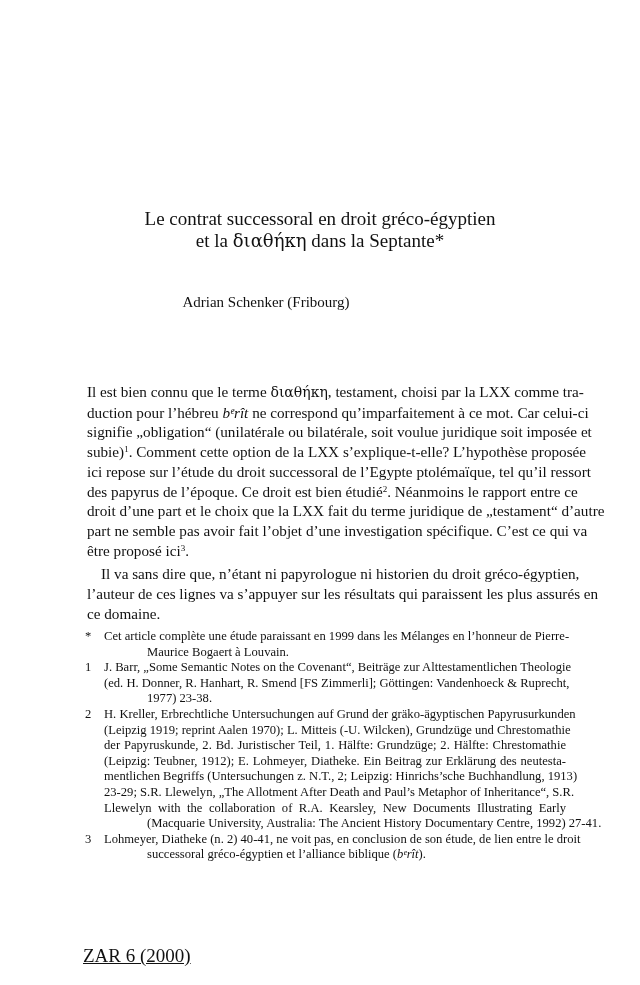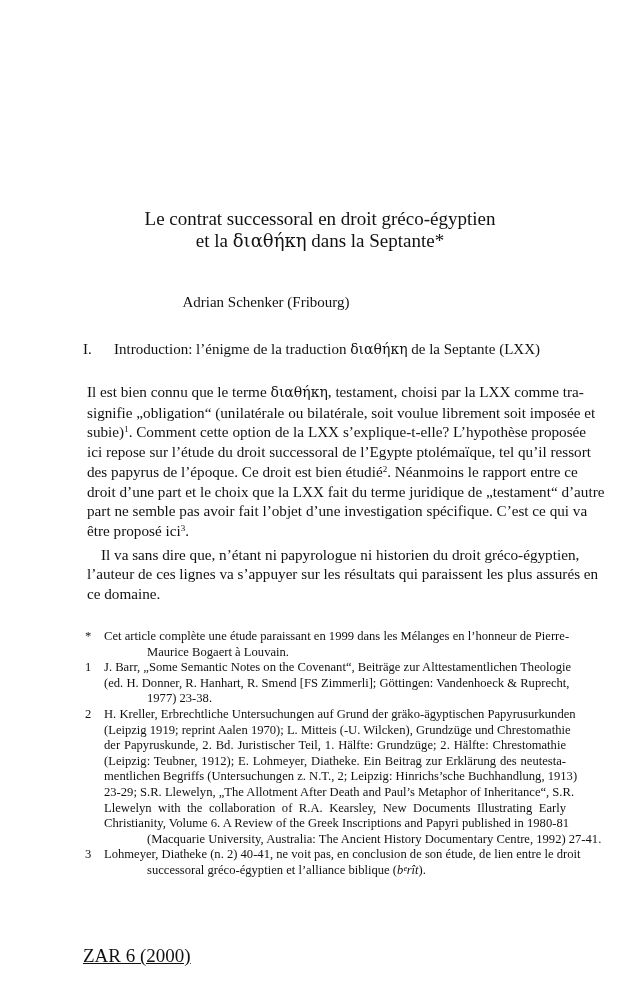--- a/index.html
+++ b/index.html
@@ -31,28 +31,26 @@
 </head>
 <body>
 
 <div class="page">
 
   <div class="title t1">Le contrat successoral en droit gréco-égyptien</div>
   <div class="title t2"><span>et la </span><span class="greek" style="font-size:18px">διαθήκη</span><span> dans la Septante*</span></div>
 
   <div class="author">Adrian Schenker (Fribourg)</div>
 
-  <div class="section">
-    <span class="num">I.</span><span>Introduction: l’énigme de la traduction </span><span class="greek">διαθήκη</span><span> de la Septante (LXX)</span>
-  </div>
 
   <div class="body-text">
     <p>
       <span class="line"><span>Il est bien connu que le terme </span><span class="greek">διαθήκη</span><span>, testament, choisi par la LXX comme tra-</span></span>
-      <span class="line"><span>signifie „obligation“ (unilatérale ou bilatérale, soit voulue librement soit imposée et</span></span>
+      <span class="line"><span>duction pour l’hébreu </span><i>bᵉrît</i><span> ne correspond qu’imparfaitement à ce mot. Car celui-ci</span></span>
+      <span class="line"><span>signifie „obligation“ (unilatérale ou bilatérale, soit voulue juridique soit imposée et</span></span>
       <span class="line"><span>subie)</span><sup>1</sup><span>. Comment cette option de la LXX s’explique-t-elle? L’hypothèse proposée</span></span>
       <span class="line"><span>ici repose sur l’étude du droit successoral de l’Egypte ptolémaïque, tel qu’il ressort</span></span>
       <span class="line"><span>des papyrus de l’époque. Ce droit est bien étudié</span><sup>2</sup><span>. Néanmoins le rapport entre ce</span></span>
       <span class="line"><span>droit d’une part et le choix que la LXX fait du terme juridique de „testament“ d’autre</span></span>
       <span class="line"><span>part ne semble pas avoir fait l’objet d’une investigation spécifique. C’est ce qui va</span></span>
       <span class="line last"><span>être proposé ici</span><sup>3</sup><span>.</span></span>
     </p>
     <p>
       <span class="line" style="padding-left:14px">Il va sans dire que, n’étant ni papyrologue ni historien du droit gréco-égyptien,</span>
       <span class="line">l’auteur de ces lignes va s’appuyer sur les résultats qui paraissent les plus assurés en</span>
@@ -74,21 +72,20 @@
     </div>
     <div class="fn">
       <span class="mark">2</span>
       <span class="fl">H. Kreller, Erbrechtliche Untersuchungen auf Grund der gräko-ägyptischen Papyrusurkunden</span>
       <span class="fl">(Leipzig 1919; reprint Aalen 1970); L. Mitteis (-U. Wilcken), Grundzüge und Chrestomathie</span>
       <span class="fl">der Papyruskunde, 2. Bd. Juristischer Teil, 1. Hälfte: Grundzüge; 2. Hälfte: Chrestomathie</span>
       <span class="fl">(Leipzig: Teubner, 1912); E. Lohmeyer, Diatheke. Ein Beitrag zur Erklärung des neutesta-</span>
       <span class="fl">mentlichen Begriffs (Untersuchungen z. N.T., 2; Leipzig: Hinrichs’sche Buchhandlung, 1913)</span>
       <span class="fl">23-29; S.R. Llewelyn, „The Allotment After Death and Paul’s Metaphor of Inheritance“, S.R.</span>
       <span class="fl">Llewelyn with the collaboration of R.A. Kearsley, New Documents Illustrating Early</span>
-      <span class="fl">Christianity, Volume 6. A Review of the Greek Inscriptions and Papyri published in 1980-81</span>
       <span class="fl last">(Macquarie University, Australia: The Ancient History Documentary Centre, 1992) 27-41.</span>
     </div>
     <div class="fn">
       <span class="mark">3</span>
       <span class="fl">Lohmeyer, Diatheke (n. 2) 40-41, ne voit pas, en conclusion de son étude, de lien entre le droit</span>
       <span class="fl last"><span>successoral gréco-égyptien et l’alliance biblique (</span><i>bᵉrît</i><span>).</span></span>
     </div>
   </div>
 
   <div class="footer">ZAR 6 (2000)</div>

